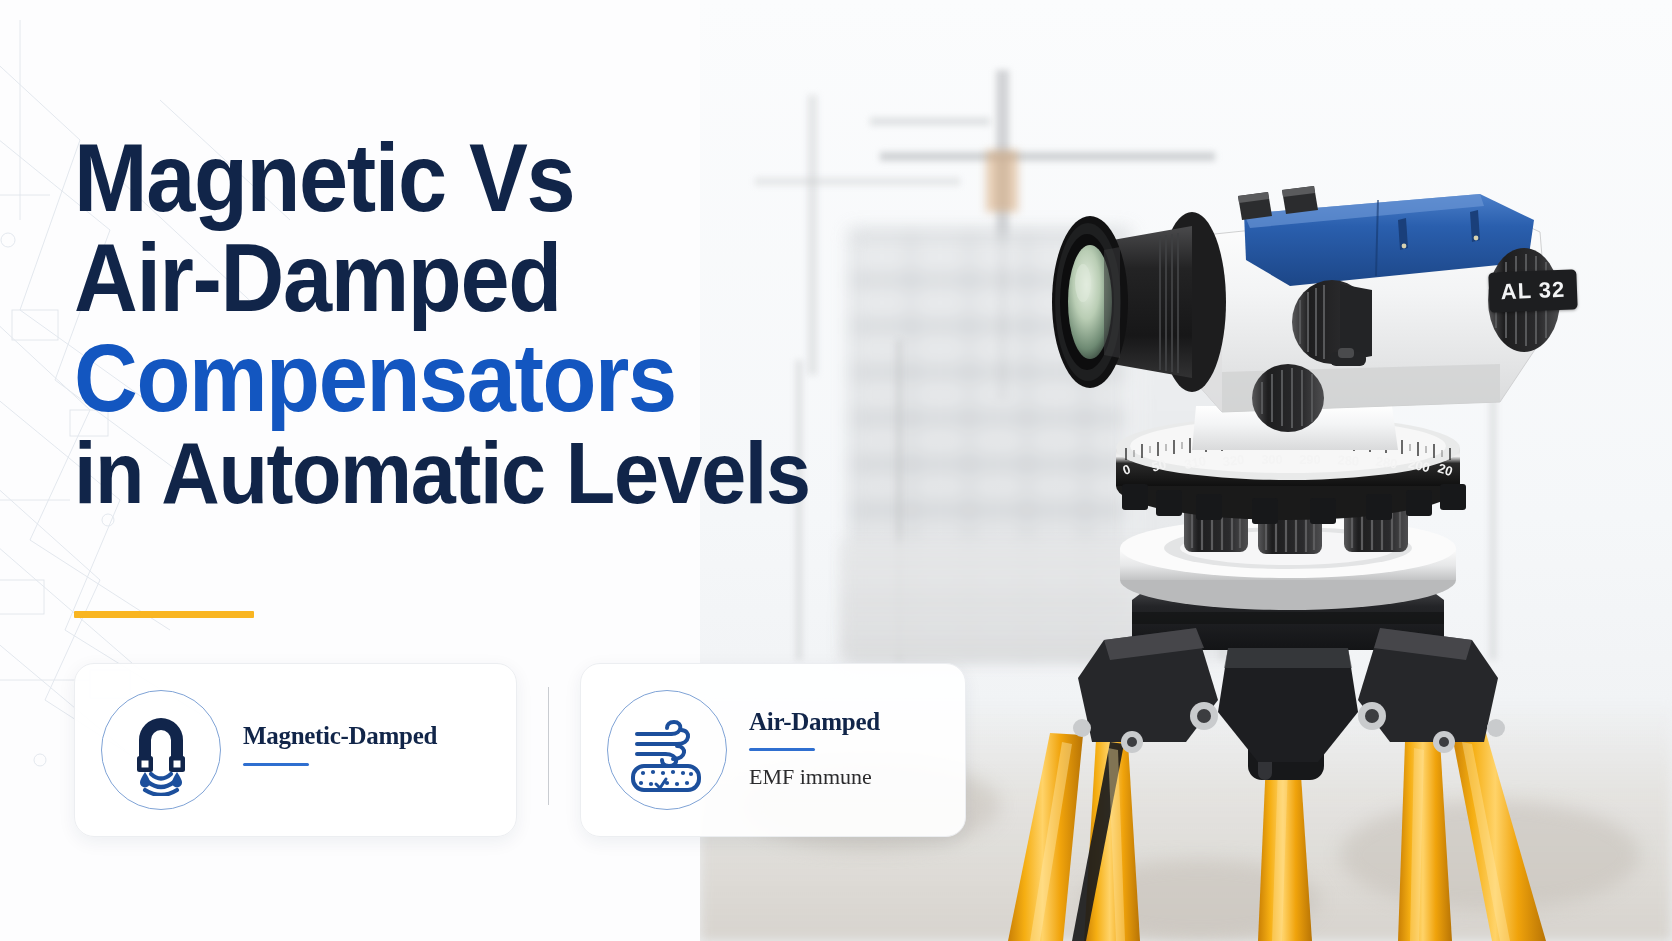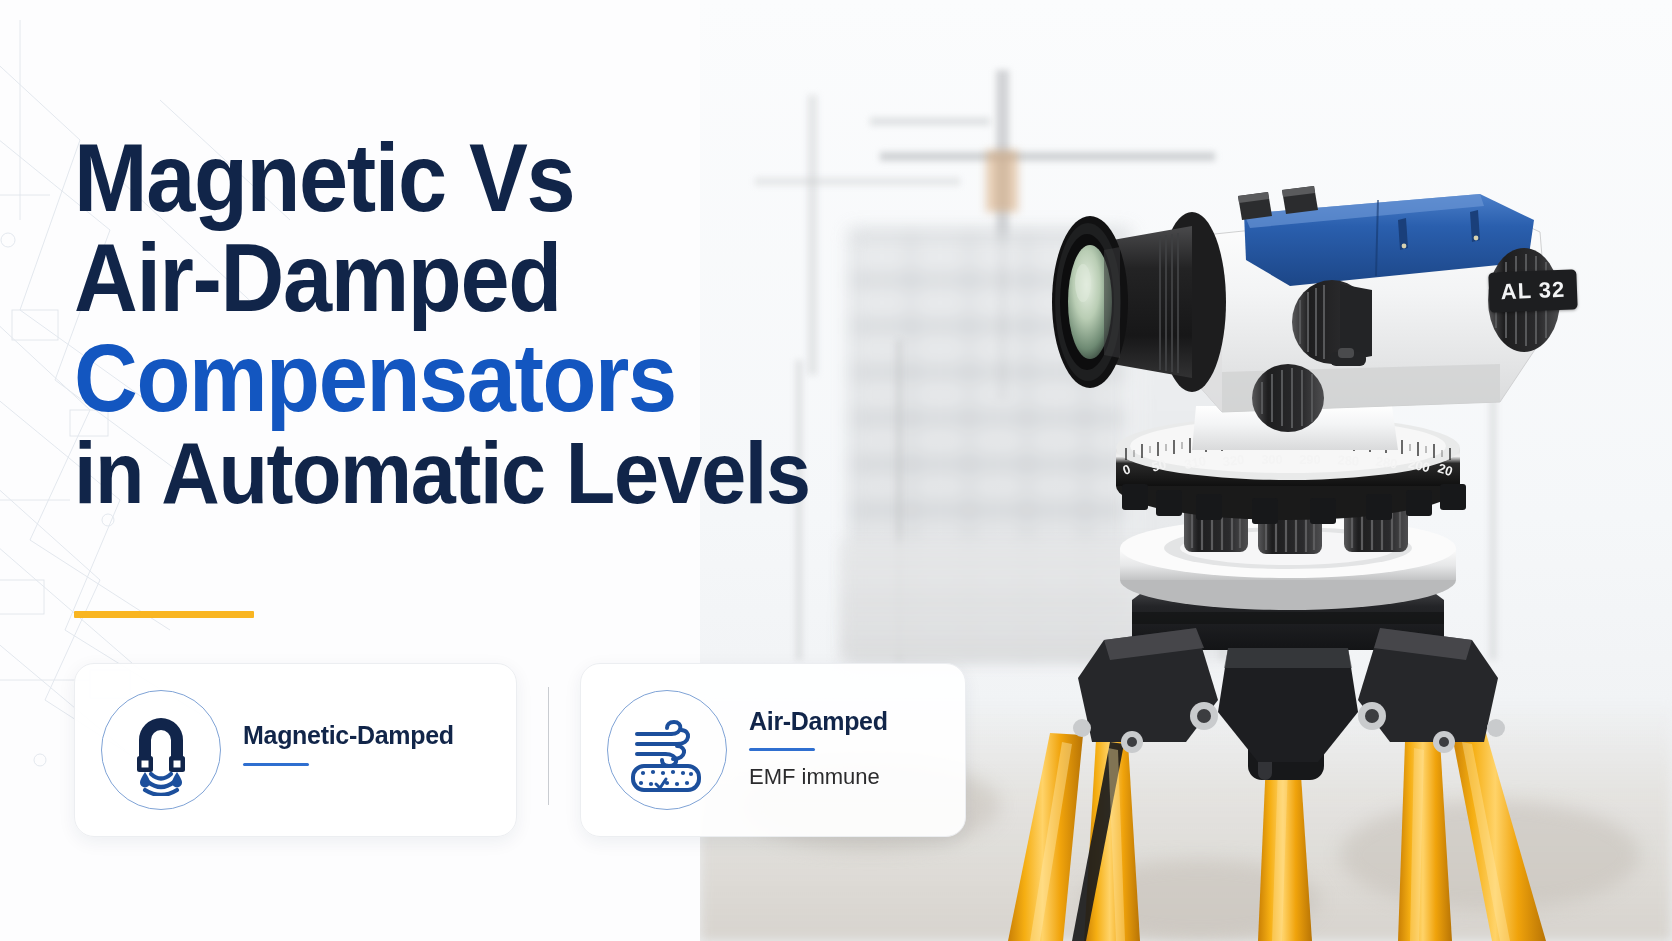--- a/index.html
+++ b/index.html
@@ -117,21 +117,21 @@
 
   .accent-bar{
     position:absolute; left:74px; top:611px;
     width:180px; height:7px; border-radius:1px;
     background:#f9b521;
   }
 
   
   .cards{
     position:absolute; left:74px; top:663px;
-    display:flex; align-items:flex-start;
+    display:flex; align-items:flex-start;font-family:Liberation Serif, serif;
   }
   .card{
     background:rgba(255,255,255,.93);
     border:1px solid #eceef1;
     border-radius:20px;
     box-shadow:0 5px 18px rgba(20,40,80,.065);
     display:flex; align-items:center;
     padding:26px 30px 26px 26px;
     min-height:166px;
   }

